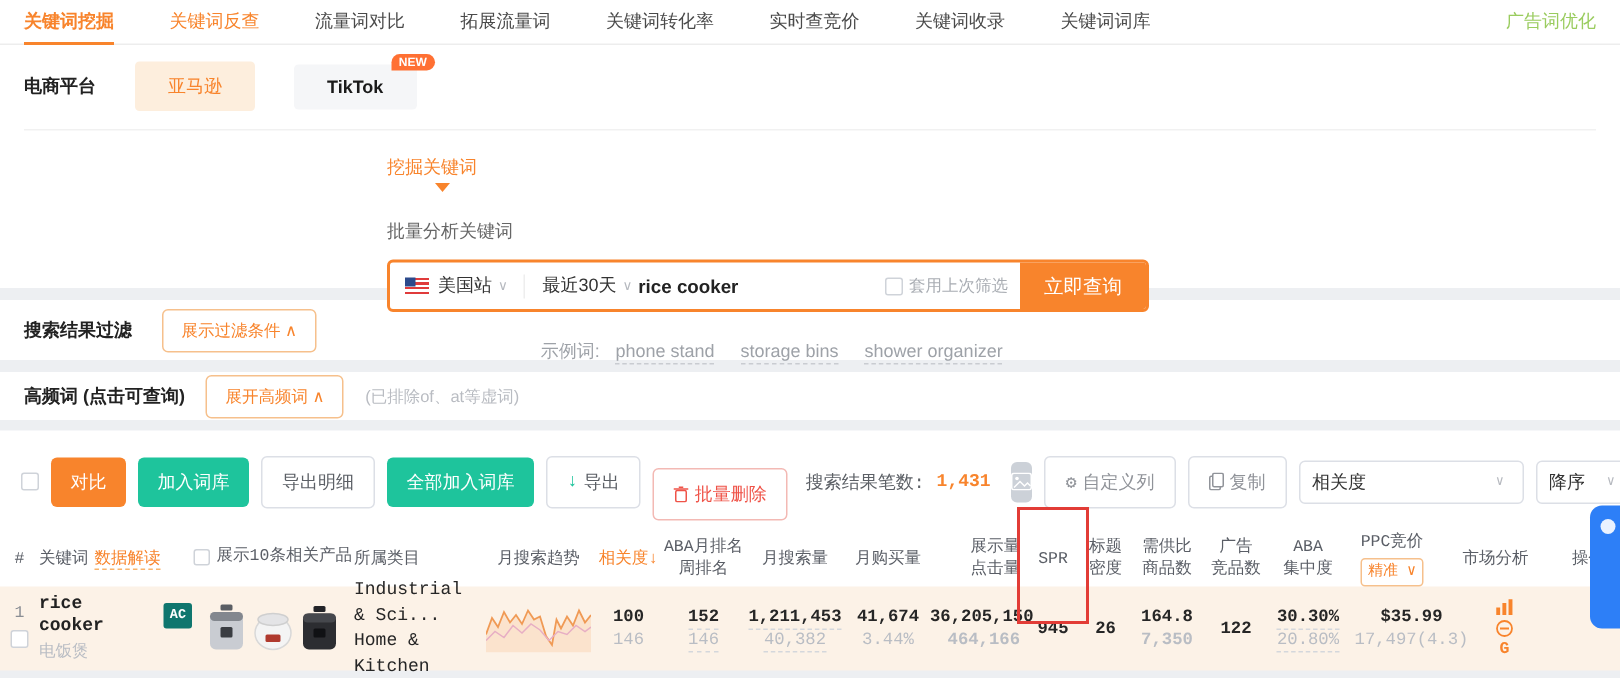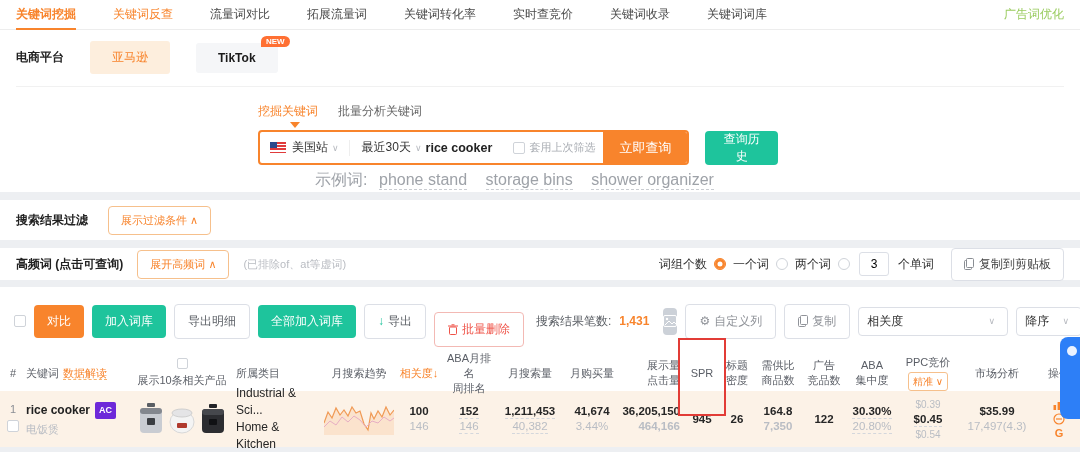--- a/index.html
+++ b/index.html
@@ -19,53 +19,53 @@
   .platform-row { display:flex; align-items:center; padding:11px 16px 12px; gap:26px; }
   .plat-label { font-weight:bold; color:#222; }
   .plat-btn { border:none; border-radius:3px; padding:8px 22px; font-size:12px; cursor:pointer; font-family:inherit; }
   .plat-btn.amazon { background:#fdeedd; color:#f8842c; }
   .plat-btn.tiktok { background:#f5f6f8; color:#1a1a1a; font-weight:bold; position:relative; }
   .new-badge { position:absolute; top:-7px; right:-12px; background:#ff7033; color:#fff; font-size:8px; font-weight:bold; padding:1px 5px; border-radius:7px 7px 7px 0; }
   .hr { border-top:1px solid #f1f1f1; margin:0 16px; }
 
   
   .search-wrap { margin:16px 0 0 258px; width:520px; position:relative; }
-  .search-tabs { display:flex; gap:20px; font-size:12px; position:relative; }
+  .search-tabs { display:flex; gap:20px; font-size:12px; position:relative;flex-direction:column; }
   .s-tab { color:#666; cursor:pointer; padding-bottom:6px; }
   .s-tab.active { color:#f8842c; }
   .tab-notch { position:absolute; left:32px; top:19px; width:0; height:0; border-left:5px solid transparent; border-right:5px solid transparent; border-top:6px solid #f8842c; }
   .bar-row { display:flex; align-items:center; margin-top:4px; }
   .search-bar { display:flex; align-items:center; width:508px; height:35px; border:2px solid #f8842c; border-radius:4px; background:#fff; padding-left:10px; overflow:hidden; }
   .flag { width:16px; height:11px; display:inline-block; background:repeating-linear-gradient(#e03b3b 0 1.6px,#fff 1.6px 3.2px); position:relative; flex:none; }
   .flag::before { content:""; position:absolute; left:0; top:0; width:7px; height:6px; background:#2c4a8c; }
   .sb-text { margin-left:6px; color:#333; white-space:nowrap; }
   .chev { color:#b6b9bf; font-size:9px; margin:0 4px; }
   .vline { width:1px; height:16px; background:#eee; margin:0 6px; }
   .kw-input { flex:1; border:none; outline:none; font-weight:bold; font-size:12.5px; color:#222; font-family:inherit; min-width:40px; }
   .reuse { display:flex; align-items:center; gap:4px; color:#a9adb3; font-size:11px; white-space:nowrap; margin-right:8px; cursor:pointer; }
   .cb { width:12px; height:12px; border:1px solid #cfd3d9; border-radius:2px; background:#fff; display:inline-block; flex:none; }
   .submit { height:35px; width:84px; background:#f8842c; color:#fff; border:none; font-size:13px; cursor:pointer; flex:none; font-family:inherit; }
   .history { margin-left:16px; height:34px; padding:0 16px; background:#1ec49c; color:#fff; border:none; border-radius:4px; font-size:12px; cursor:pointer; font-family:inherit; }
-  .examples { margin-top:5px; text-align:center; color:#9ea2a8; font-size:16px; }
+  .examples { margin-top:18px; text-align:center; color:#9ea2a8; font-size:12px; }
   .examples a { color:#9ea2a8; margin:0 7px; border-bottom:1px dashed #c9ccd1; padding-bottom:1px; cursor:pointer; text-decoration:none; }
 
   
   .filter-row { height:40px; display:flex; align-items:center; padding:0 16px; gap:20px; }
   .hf-row { height:32px; display:flex; align-items:center; padding:0 16px; gap:14px; }
   .sec-title { font-weight:bold; color:#222; white-space:nowrap; }
   .outline-btn { border:1px solid #f6c08c; color:#f8842c; background:#fff; border-radius:4px; padding:6px 12px; font-size:11px; cursor:pointer; white-space:nowrap; font-family:inherit; }
   .note { color:#b9bcc2; font-size:11px; }
   .hf-right { margin-left:auto; display:flex; align-items:center; gap:7px; color:#333; }
   .radio { width:12px; height:12px; border:1px solid #cfd3d9; border-radius:50%; background:#fff; display:inline-block; cursor:pointer; }
   .radio.on { background:#f8842c; border-color:#f8842c; box-shadow:inset 0 0 0 2.5px #f8842c, inset 0 0 0 6px #fff; }
   .num-input { width:30px; height:24px; border:1px solid #dcdfe6; border-radius:3px; text-align:center; font-size:12px; font-family:inherit; outline:none; margin:0 2px; }
   .copy-btn { display:flex; align-items:center; gap:5px; border:1px solid #dcdfe6; background:#fff; border-radius:4px; padding:7px 12px; font-size:12px; color:#444; cursor:pointer; margin-left:10px; font-family:inherit; }
 
   
-  .table-card { height:142px; position:relative; }
+  .table-card { height:142px; position:relative;font-family:Liberation Mono, monospace; }
   .toolbar { display:flex; align-items:center; gap:8px; padding:8px 14px; }
   .tbtn { border:none; border-radius:4px; padding:8px 13px; font-size:12px; cursor:pointer; white-space:nowrap; font-family:inherit; display:flex; align-items:center; gap:4px; }
   .tbtn.orange { background:#f8842c; color:#fff; }
   .tbtn.green { background:#1ec49c; color:#fff; }
   .tbtn.plain { background:#fff; border:1px solid #dcdfe6; color:#5c6066; }
   .tbtn.danger { background:#fff; border:1px solid #f3b9b4; color:#ef5348;margin-top:17px; }
   .dl-arrow { color:#1ec49c; font-weight:bold; font-size:12px; }
   .result-label { color:#5c6066; margin-left:4px; white-space:nowrap; }
   .result-count { color:#f8842c; font-weight:bold; }
   .img-toggle { width:27px; height:27px; background:#ccd1d8; border:none; border-radius:4px; margin-left:6px; display:flex; align-items:center; justify-content:center; cursor:pointer; }
@@ -78,28 +78,28 @@
   
   .thead { display:flex; align-items:center; height:36px; font-size:11px; color:#5a5e66; }
   .trow { display:flex; align-items:center; height:56px; background:#fcf2e7; font-size:11.5px; }
   .cell { text-align:center; line-height:15px; flex:none; }
   .c0{width:26px}.c1{width:102px;text-align:left}.c2{width:108px}.c3{width:86px;text-align:left}
   .c4{width:74px}.c5{width:46px}.c6{width:54px}.c7{width:68px}.c8{width:56px}
   .c9{width:62px;text-align:right;padding-right:2px}.c10{width:40px}.c11{width:30px}.c12{width:52px}
   .c13{width:40px}.c14{width:56px}.c15{width:56px}.c16{width:82px}.c17{width:42px}
   .h-orange { color:#f8842c; }
   .kw-link { color:#f8842c; border-bottom:1px dashed #f8b36c; margin-left:4px; cursor:pointer; font-size:11px; }
-  .hd-check { display:inline-flex; align-items:center; gap:4px;flex-direction:column; }
+  .hd-check { display:inline-flex; align-items:center; gap:4px; }
   .v-main { color:#262626; font-weight:bold; }
   .v-sub { color:#b9bdc4; font-weight:normal; }
   .dash { border-bottom:1px dashed #d4d7dc; padding-bottom:1px; }
   .ppc-badge { display:inline-block; border:1px solid #f6c08c; color:#f8842c; border-radius:3px; font-size:10px; padding:1px 4px; margin-top:2px; cursor:pointer; }
   .kw-line { display:flex; align-items:center; gap:5px; }
   .kw-text { font-weight:bold; color:#222; font-size:12px; }
-  .ac-badge { background:#6d28d9; color:#fff; font-size:9px; font-weight:bold; padding:1px 4px; border-radius:2px; }
+  .ac-badge { background:#0f766e; color:#fff; font-size:9px; font-weight:bold; padding:1px 4px; border-radius:2px; }
   .kw-trans { color:#b9bdc4; font-size:11px; margin-top:3px; }
   .idx { color:#8a8e94; font-size:11px; }
   .prod-imgs { display:flex; gap:3px; justify-content:center; }
   .cat-line { font-size:12px; color:#262626; line-height:17px; }
   .ops { display:flex; flex-direction:column; align-items:center; gap:3px; }
   .g-glyph { color:#f8842c; font-weight:bold; font-size:11px; line-height:11px; cursor:pointer; }
 
   .spr-box { position:absolute; left:678px; top:51px; width:48px; height:78px; border:2px solid #e23c36; pointer-events:none; }
 
   .float-widget { position:absolute; left:1060px; top:337px; width:28px; height:82px; background:#2d7ff7; border-radius:8px 0 0 8px; cursor:pointer; }
@@ -147,21 +147,20 @@
           <span class="vline"></span>
           <span class="sb-text">最近30天</span>
           <span class="chev">∨</span>
           <input class="kw-input" value="rice cooker" style="">
           <label class="reuse">
             <span class="cb"></span>
             <span>套用上次筛选</span>
           </label>
           <button class="submit">立即查询</button>
         </div>
-        <button class="history">查询历史</button>
       </div>
       <div class="examples">
         <span>示例词:</span>
         <a>phone stand</a>
         <a>storage bins</a>
         <a>shower organizer</a>
       </div>
     </div>
   </div>
 
@@ -177,37 +176,20 @@
 
   <div class="gap"></div>
 
   <div class="card hf-row">
     <span class="sec-title">高频词 (点击可查询)</span>
     <button class="outline-btn">
       <span>展开高频词</span>
       <span> ∧</span>
     </button>
     <span class="note">(已排除of、at等虚词)</span>
-    <div class="hf-right">
-      <span>词组个数</span>
-      <span class="radio on"></span>
-      <span>一个词</span>
-      <span class="radio"></span>
-      <span>两个词</span>
-      <span class="radio"></span>
-      <input class="num-input" value="3" style="">
-      <span>个单词</span>
-      <button class="copy-btn">
-        <svg width="10" height="12" viewBox="0 0 10 12">
-            <rect x="0.5" y="2.5" width="7" height="9" rx="1" fill="none" stroke="#8a8e94"></rect>
-            <rect x="2.5" y="0.5" width="7" height="9" rx="1" fill="#fff" stroke="#8a8e94"></rect>
-          </svg>
-        <span>复制到剪贴板</span>
-      </button>
-    </div>
   </div>
 
   <div class="gap" style="height:7px;"></div>
 
   <div class="card table-card">
 
     <div class="toolbar">
       <span class="cb"></span>
       <button class="tbtn orange">对比</button>
       <button class="tbtn green">加入词库</button>
@@ -384,25 +366,20 @@
         <div class="v-main">164.8</div>
         <div class="v-sub" style="font-weight:bold">7,350</div>
       </div>
       <div class="cell c13">
         <div class="v-main">122</div>
       </div>
       <div class="cell c14">
         <div class="v-main"><span class="dash">30.30%</span></div>
         <div class="v-sub"><span class="dash">20.80%</span></div>
       </div>
-      <div class="cell c15">
-        <div class="v-sub" style="font-size:10px">$0.39</div>
-        <div class="v-main"><span class="dash">$0.45</span></div>
-        <div class="v-sub" style="font-size:10px">$0.54</div>
-      </div>
       <div class="cell c16">
         <div class="v-main">$35.99</div>
         <div class="v-sub">17,497(4.3)</div>
       </div>
       <div class="cell c17">
         <div class="ops">
           <svg width="12" height="11" viewBox="0 0 12 11">
               <rect x="0.5" y="6" width="2.6" height="5" fill="#f8842c"></rect>
               <rect x="4.6" y="3" width="2.6" height="8" fill="#f8842c"></rect>
               <rect x="8.7" y="0.5" width="2.6" height="10.5" fill="#f8842c"></rect>

